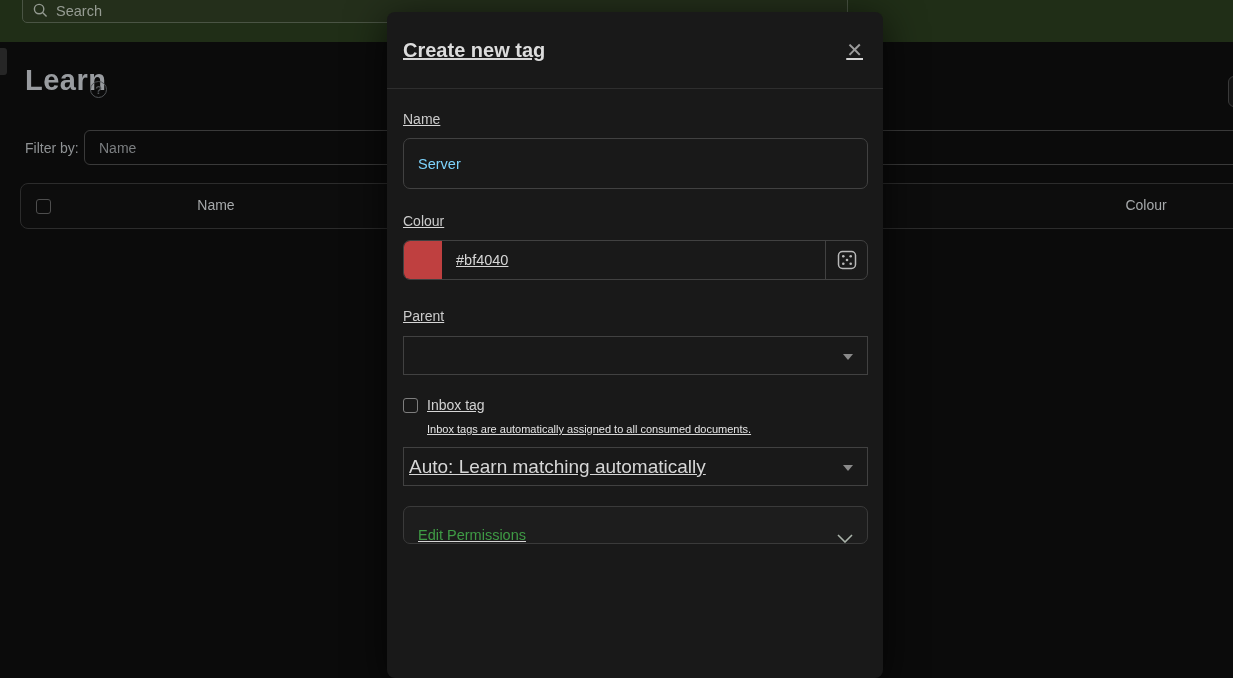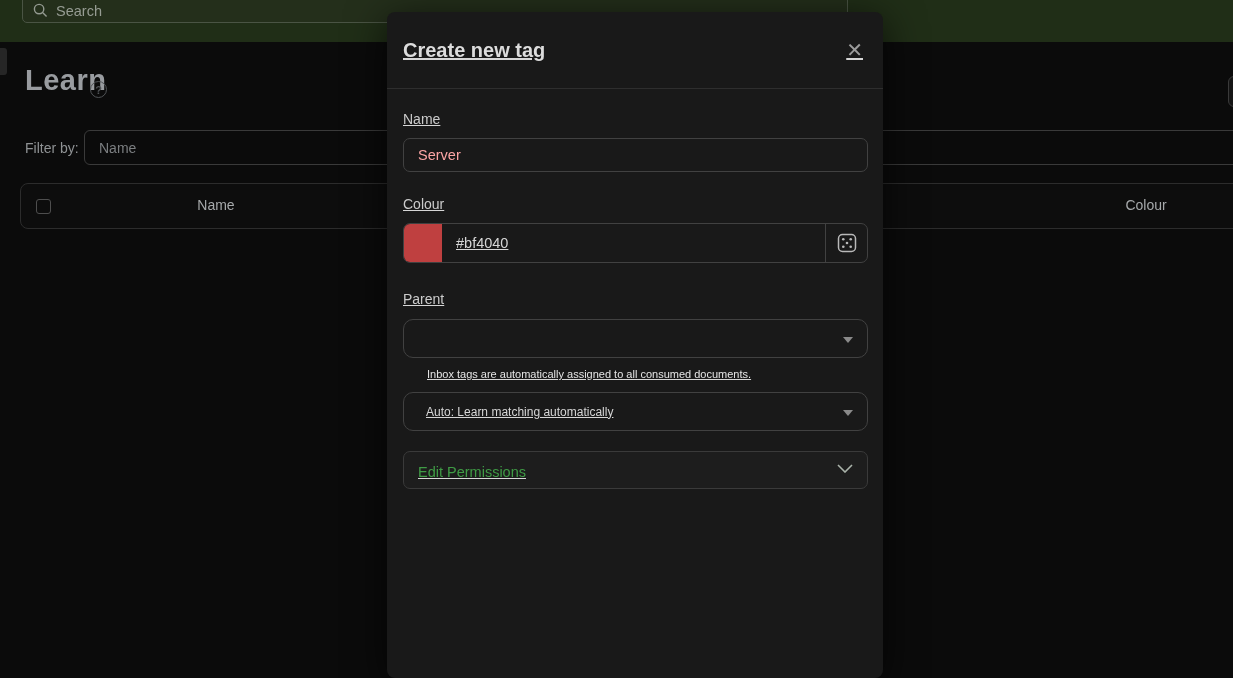--- a/index.html
+++ b/index.html
@@ -47,43 +47,43 @@
   .modal{position:absolute;left:387px;top:12px;width:496px;height:666px;background:#191919;
          border-radius:8px;box-shadow:0 8px 40px rgba(0,0,0,.7);z-index:10;text-decoration:underline;}
   .modal-header{height:77px;border-bottom:1px solid #2e2e2e;display:flex;align-items:center;
                 padding:0 18px 0 16px;}
   .modal-title{font-size:20px;font-weight:bold;color:#dcdcdc;}
   .close-btn{margin-left:auto;font-size:20px;color:#9c9c9c;cursor:pointer;line-height:1;
              background:none;border:none;padding:2px;font-family:"Liberation Sans",sans-serif;}
   .modal-body{padding:0 15px 0 16px;}
   .field-label{margin-top:22px;font-size:14px;color:#cbcbcb;}
   .mt24{margin-top:24px;} .mt28{margin-top:28px;} .mt30{margin-top:30px;}
-  .text-input{margin-top:11px;width:100%;height:34px;background:#191919;
-              border:1px solid #414141;border-radius:7px;color:#fca5a5;font-size:14.5px;
+  .text-input{margin-top:11px;width:100%;height:51px;background:#191919;
+              border:1px solid #414141;border-radius:7px;color:#7dd3fc;font-size:14.5px;
               padding:0 14px;outline:none;font-family:"Liberation Sans", sans-serif;}
   .colour-group{margin-top:11px;height:40px;border:1px solid #414141;border-radius:7px;
                 display:flex;align-items:stretch;overflow:hidden;}
   .colour-swatch{width:38px;flex:0 0 auto;}
   .colour-group input{flex:1;background:transparent;border:none;outline:none;color:#d6d6d6;
                       font-size:14.5px;padding:0 14px;font-family:"Liberation Sans",sans-serif;}
   .dice-btn{flex:0 0 42px;border:none;border-left:1px solid #414141;background:transparent;
             display:flex;align-items:center;justify-content:center;cursor:pointer;}
-  .select-box{margin-top:12px;height:39px;border:1px solid #414141;border-radius:10px;
-              display:flex;align-items:center;padding:0 22px;font-size:12px;color:#d6d6d6;
+  .select-box{margin-top:12px;height:39px;border:1px solid #414141;border-radius:0;
+              display:flex;align-items:center;padding:0 5px;font-size:19px;color:#d6d6d6;
               cursor:pointer;position:relative;}
   .caret-down{position:absolute;right:14px;top:50%;margin-top:-2px;width:0;height:0;
               border-left:5px solid transparent;border-right:5px solid transparent;
               border-top:6px solid #8a8a8a;}
   .checkbox-row{margin-top:22px;display:flex;align-items:center;}
   .checkbox{width:15px;height:15px;border:1px solid #7e7e7e;border-radius:3px;
             background:transparent;flex:0 0 auto;}
   .checkbox-label{margin-left:9px;font-size:14px;color:#d2d2d2;}
   .hint{margin-top:10px;margin-left:24px;font-size:11px;color:#e5e5e5;}
   .accordion{margin-top:20px;height:38px;border:1px solid #3a3a3a;border-radius:7px;
-             background:#1d1d1d;display:flex;align-items:flex-start;padding:12px 14px;cursor:pointer;}
+             background:#1d1d1d;display:flex;align-items:flex-end;padding:0 14px;cursor:pointer;}
   .accordion-label{font-size:14.5px;}
   .accordion svg{margin-left:auto;}
   .modal-footer{margin-top:17px;border-top:1px solid #2e2e2e;padding:22px 15px 0 0;
                 text-align:right;}
   .btn{height:37px;border-radius:8px;font-size:15px;cursor:pointer;
        font-family:"Liberation Sans", sans-serif;}
   .btn-cancel{background:transparent;border:1px solid #555;color:#cfcfcf;padding:0 17px;}
   .btn-save{border:none;color:#eaeaea;padding:0 16px;margin-left:10px;}
 </style>
 </head>
@@ -136,20 +136,24 @@
         </svg>
       </button>
     </div>
 
     <div class="field-label mt28">Parent</div>
     <div class="select-box">
       <span></span>
       <span class="caret-down"></span>
     </div>
 
+    <div class="checkbox-row">
+      <div class="checkbox"></div>
+      <span class="checkbox-label">Inbox tag</span>
+    </div>
     <div class="hint">Inbox tags are automatically assigned to all consumed documents.</div>
 
     <div class="select-box">
       <span>Auto: Learn matching automatically</span>
       <span class="caret-down"></span>
     </div>
 
     <div class="accordion">
       <span class="accordion-label" style="color: rgb(63, 155, 69);">Edit Permissions</span>
       <svg width="16" height="9" viewBox="0 0 16 9">

